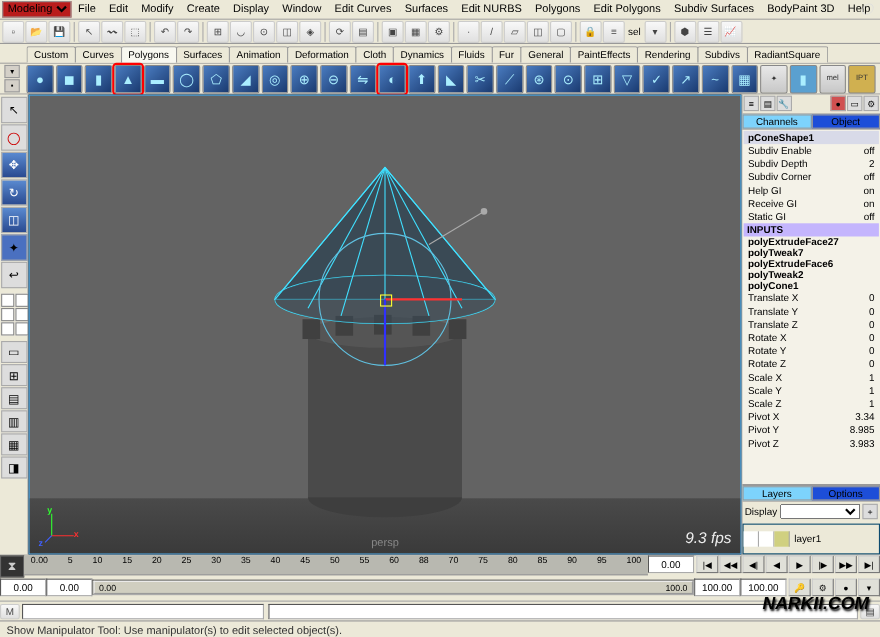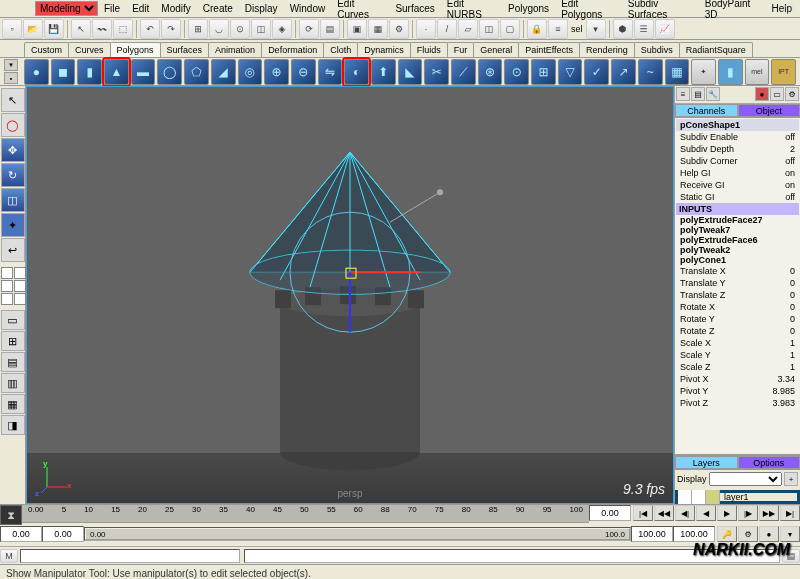--- a/index.html
+++ b/index.html
@@ -1,18 +1,18 @@
 <!DOCTYPE html>
 <html><head>
 <meta charset="utf-8">
 <style>
 * { box-sizing: border-box; margin: 0; padding: 0; font-family: Arial, sans-serif; }
 body { background: #d4d0c8; font-size: 10px; overflow: hidden; width: 800px; height: 579px; position: relative; }
 .menubar { height: 18px; background: #ece9d8; border-bottom: 1px solid #999; display: flex; align-items: center; padding: 0 2px; gap: 0; }
-.mode-select { font-size: 10px; height: 15px; border: 1px solid #999; background: #ef4444; margin-left: 33px; }
+.mode-select { font-size: 10px; height: 15px; border: 1px solid #999; background: #b91c1c; }
 .menu-item { padding: 1px 6px; font-size: 10px; cursor: default; }
 .toolbar { height: 22px; background: #ece9d8; border-bottom: 1px solid #999; display: flex; align-items: center; padding: 0 2px; gap: 1px; }
 .tb-btn { width: 20px; height: 20px; border: 1px solid #ccc; background: linear-gradient(#f8f8f8,#e0e0e0); display: flex; align-items: center; justify-content: center; font-size: 9px; color: #444; border-radius: 2px; }
 .tb-sep { width: 1px; height: 18px; background: #aaa; margin: 0 2px; }
 .category-tabs { height: 18px; background: #ece9d8; display: flex; align-items: flex-end; padding: 0 24px; gap: 0; border-bottom: 1px solid #999; }
 .cat-tab { padding: 2px 6px; font-size: 9px; border: 1px solid #999; border-bottom: none; background: #ece9d8; border-radius: 2px 2px 0 0; margin-right: -1px; cursor: default; }
 .cat-tab.active { background: #f8f8f0; }
 .shelf { height: 28px; background: #ece9d8; display: flex; align-items: center; padding: 0 4px; gap: 2px; border-bottom: 1px solid #999; }
 .shelf-left { display: flex; flex-direction: column; gap: 1px; margin-right: 4px; }
 .shelf-arrow { width: 14px; height: 12px; background: #d4d0c8; border: 1px solid #999; font-size: 7px; display:flex; align-items:center; justify-content:center; }
@@ -31,30 +31,30 @@
 .vp-menu { height: 18px; background: #ece9d8; display: flex; align-items: center; padding: 0 8px; gap: 4px; font-size: 10px; border-bottom: 1px solid #666; }
 .viewport { flex: 1; background: #636363; position: relative; border: 1px solid #41a0e0; }
 .vp-overlay-fps { position: absolute; right: 8px; bottom: 6px; color: #eee; font-size: 14px; font-style: italic; }
 .vp-label { position: absolute; bottom: 4px; left: 50%; transform: translateX(-50%); color: #888; font-size: 10px; }
 .axis-gizmo { position: absolute; left: 12px; bottom: 12px; width: 30px; height: 30px; }
 .axis-gizmo .ax { position: absolute; font-size: 8px; font-weight: bold; }
 .right-panel { width: 126px; background: #ece9d8; border-left: 1px solid #999; display: flex; flex-direction: column; font-size: 9px; }
 .rp-icons { height: 18px; display: flex; gap: 1px; padding: 1px; border-bottom: 1px solid #aaa; }
 .rp-ic { width: 14px; height: 14px; border: 1px solid #aaa; background: #ddd; font-size: 8px; display:flex;align-items:center;justify-content:center; }
 .rp-tabs { height: 14px; display: flex; border-bottom: 1px solid #999; }
-.rp-tab { flex: 1; font-size: 9px; text-align: center; border: 1px solid #999; background: #8b5cf6; padding: 1px 0; }
+.rp-tab { flex: 1; font-size: 9px; text-align: center; border: 1px solid #999; background: #1d4ed8; padding: 1px 0; }
 .rp-tab.active{ background:#7dd3fc; }
 .rp-body { flex: 1; background: #f4f2e8; overflow: hidden; padding: 1px; }
 .rp-row { display: flex; justify-content: space-between; padding: 0 4px; height: 12px; align-items: center; color: #000; }
 .rp-row .val { color: #000; }
 .rp-row.shape { font-weight: bold; background: #d8dae8; }
 .rp-head { background: #c4b5fd; font-weight: bold; padding: 1px 3px; }
 .rp-hist { font-weight: bold; padding: 0 4px; }
 .layers-block { border-top: 2px solid #999; }
-.layer-row { display: flex; align-items: center; height: 14px; border: 3px solid #0c4a6e; margin-top: 2px; }
+.layer-row { display: flex; align-items: center; height: 28px; border: 1px solid #0c4a6e; margin-top: 2px; }
 .layer-cell { width: 14px; height: 14px; border-right: 1px solid #aaa; background: #fff; }
 .timeline { height: 42px; background: #ece9d8; border-top: 1px solid #999; display: flex; flex-direction: column; }
 .tl-ruler { height: 18px; background: #b8b8b0; display: flex; position: relative; border-bottom: 1px solid #999; flex: 1; }
 .tl-ticks { position: absolute; inset: 0; display: flex; justify-content: space-between; padding: 0 6px; font-size: 8px; color: #000; }
 .tl-slider-row { height: 18px; display: flex; align-items: center; }
 .range-box { width: 42px; height: 16px; border: 1px inset #aaa; background: #fff; font-size: 9px; display: flex; align-items: center; justify-content: center; }
 .range-slider { flex: 1; height: 14px; background: #b8b8b0; border: 1px inset #aaa; position: relative; }
 .range-slider-thumb { position: absolute; left: 0; top: 0; bottom: 0; width: 100%; background: #d0cec0; border: 1px outset #eee; font-size:8px; display:flex; align-items:center; }
 .play-ctrls { display: flex; gap: 1px; margin-left: 2px; }
 .pc-btn { width: 20px; height: 16px; border: 1px outset #ccc; background: #e0e0d8; font-size: 8px; display:flex;align-items:center;justify-content:center; }

